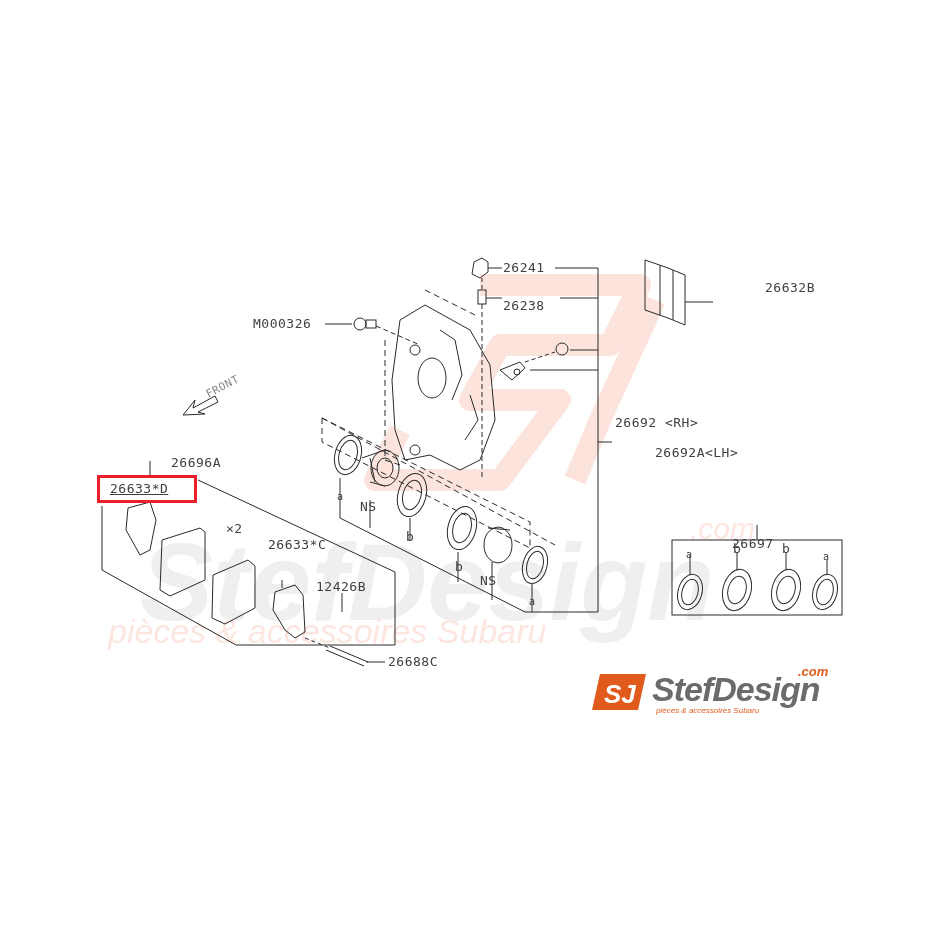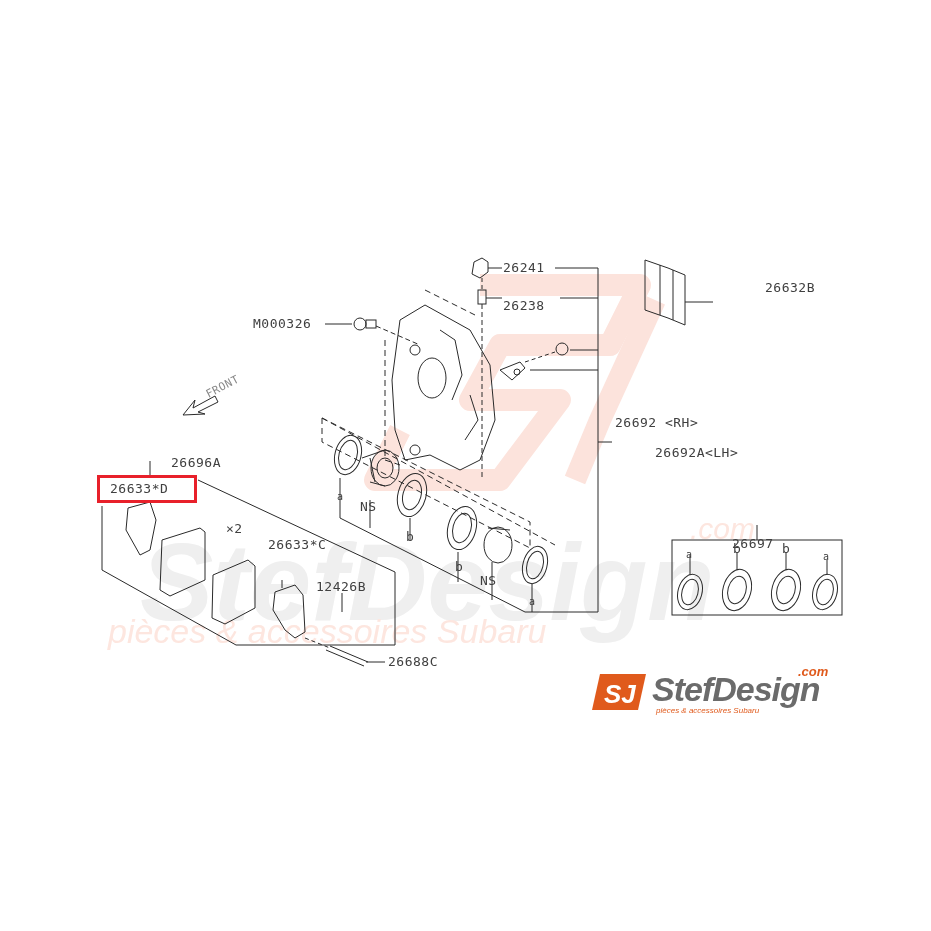--- a/index.html
+++ b/index.html
@@ -141,21 +141,21 @@
   </svg>
 
   <div class="lbl" style="left:503px;top:261px;">26241</div>
   <div class="lbl" style="left:503px;top:291px;margin-top:8px;">26238</div>
   <div class="lbl" style="left:253px;top:317px;">M000326</div>
   <div class="lbl" style="left:717px;top:281px;margin-left:48px;">26632B</div>
   <div class="lbl" style="left:615px;top:416px;">26692 &lt;RH&gt;</div>
   <div class="lbl" style="left:615px;top:446px;margin-left:40px;">26692A&lt;LH&gt;</div>
   <div class="lbl" style="left:127px;top:456px;margin-left:44px;">26696A</div>
   <div class="highlight" style="left:97px;top:475px;width:100px;height:28px;"></div>
-  <div class="lbl" style="left:110px;top:482px;">26633*D</div>
+  <div class="lbl" style="left:110px;top:482px;text-decoration:underline;">26633*D</div>
   <div class="lbl" style="left:268px;top:538px;">26633*C</div>
   <div class="lbl" style="left:316px;top:580px;">12426B</div>
   <div class="lbl" style="left:388px;top:655px;">26688C</div>
   <div class="lbl" style="left:732px;top:537px;">26697</div>
   <div class="lbl" style="left:226px;top:522px;">×2</div>
   <div class="lbl" style="left:205px;top:380px;font-size:11px;color:#888;transform:rotate(-28deg);">FRONT</div>
 
   <div class="lbl" style="left:337px;top:490px;font-size:10px;">a</div>
   <div class="lbl" style="left:360px;top:500px;">NS</div>
   <div class="lbl" style="left:406px;top:530px;">b</div>

